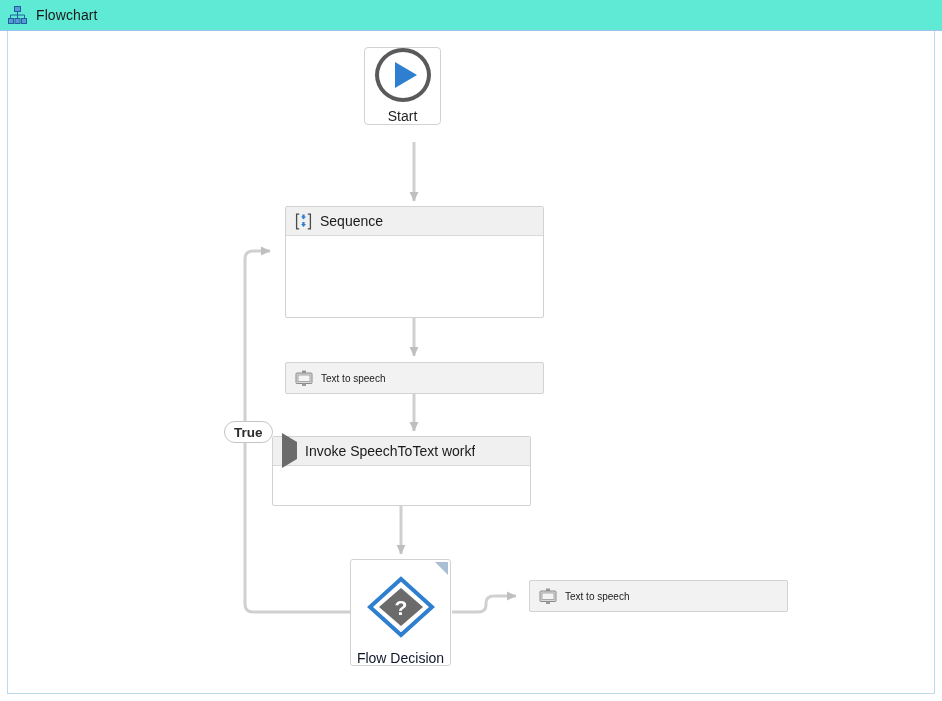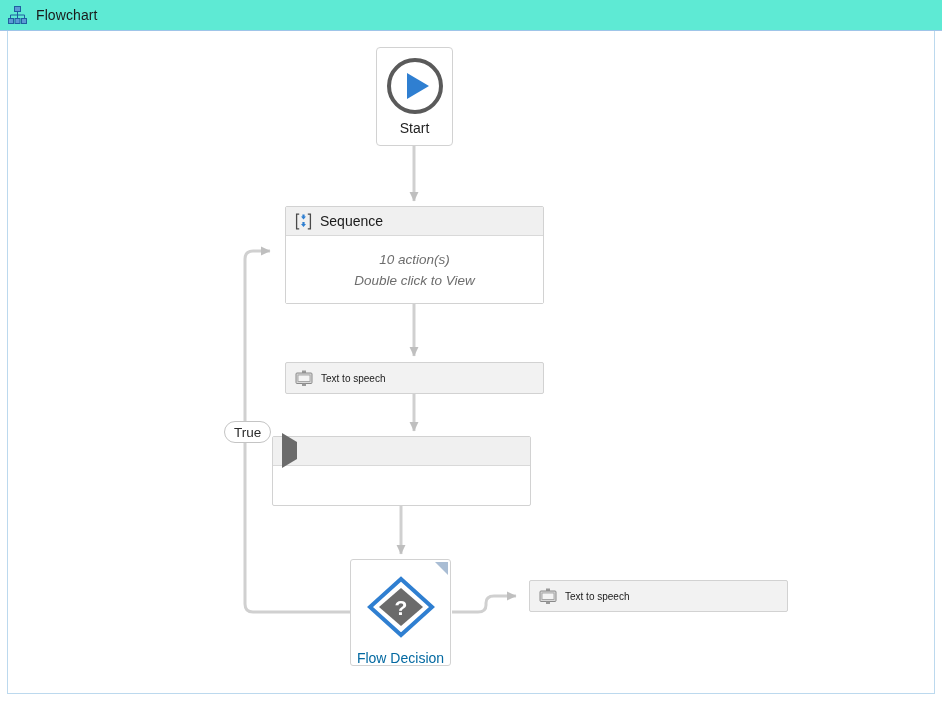--- a/index.html
+++ b/index.html
@@ -167,21 +167,21 @@
     display: flex;
     flex-direction: column;
     align-items: center;
     justify-content: flex-start;
     border-radius: 3px;
     padding-top: 16px;
     box-sizing: border-box;
   }
   .decision-label {
     font-size: 14px;
-    color: #0369a1;
+    color: #0f172a;
     margin-top: 8px;
   }
   .corner-tri {
     position: absolute;
     top: 2px;
     right: 2px;
     width: 0; height: 0;
     border-top: 13px solid #a9bdd4;
     border-left: 13px solid transparent;
   }
@@ -235,61 +235,58 @@
 
       <path d="M406,363 L406,400" stroke="#d0d0d0" stroke-width="3" fill="none" marker-end="url(#arrow)"></path>
 
       <path d="M393,475 L393,523" stroke="#d0d0d0" stroke-width="3" fill="none" marker-end="url(#arrow)"></path>
 
       <path d="M342,581 L245,581 Q237,581 237,573 L237,228 Q237,220 245,220 L262,220" stroke="#d0d0d0" stroke-width="3" fill="none" marker-end="url(#arrow)"></path>
 
       <path d="M444,581 L470,581 Q478,581 478,574 L478,572 Q478,565 486,565 L508,565" stroke="#d0d0d0" stroke-width="3" fill="none" marker-end="url(#arrow)"></path>
     </svg>
 
-    <div class="node terminal-node" style="left:368px; top:16px; width:77px; height:99px;">
+    <div class="node terminal-node" style="left:356px; top:16px; width:77px; height:78px;">
       <div class="circle">
         <div class="play-tri"></div>
       </div>
       <div class="terminal-label">Start</div>
     </div>
 
-    <div class="node activity" style="left:277px; top:175px; width:259px; height:98px;">
+    <div class="node activity" style="left:277px; top:175px; width:259px; height:112px;">
       <div class="hdr">
         <span>
           <svg class="ico seq-ico" viewBox="0 0 17 17">
             <path d="M4.2,1.2 L1.6,1.2 L1.6,15.8 L4.2,15.8 M12.8,1.2 L15.4,1.2 L15.4,15.8 L12.8,15.8" stroke="#4a4a4a" stroke-width="1.3" fill="none"></path>
             <path d="M8.5,1.6 L11,4.6 L9.6,4.6 L9.6,6.6 L7.4,6.6 L7.4,4.6 L6,4.6 z" fill="#2f7fd1" transform="rotate(180 8.5 4.1)"></path>
             <path d="M8.5,9.0 L11,12.0 L9.6,12.0 L9.6,14.0 L7.4,14.0 L7.4,12.0 L6,12.0 z" fill="#2f7fd1" transform="rotate(180 8.5 11.5)"></path>
           </svg>
         </span>
         <span class="hdr-label">Sequence</span>
       </div>
-      <div class="body">
-        <div class="body-line">10 action(s)</div>
-        <div class="body-line">Double click to View</div>
-      </div>
     </div>
 
     <div class="node single-row" style="left:277px; top:331px; width:259px; height:32px;">
       <span>
         <svg class="ico tts-ico" viewBox="0 0 18 17">
           <rect x="7" y="0.5" width="4" height="2.5" fill="#9a9a9a"></rect>
           <rect x="1" y="3" width="16" height="10.5" rx="1" fill="#d9d9d9" stroke="#8a8a8a" stroke-width="1"></rect>
           <rect x="3" y="5" width="12" height="6.5" fill="#f4f4f4" stroke="#9a9a9a" stroke-width="0.8"></rect>
           <rect x="7" y="13.5" width="4" height="2.5" fill="#9a9a9a"></rect>
         </svg>
       </span>
       <span class="hdr-label">Text to speech</span>
     </div>
 
     <div class="node activity" style="left:264px; top:405px; width:259px; height:70px;">
       <div class="hdr">
         <span>
           <span class="invoke-tri"></span>
         </span>
+        <span class="hdr-label">Invoke SpeechToText workf</span>
       </div>
     </div>
 
     <div class="node decision-node" style="left:342px; top:528px; width:101px; height:107px;">
       <span class="corner-tri"></span>
       <span>
         <svg width="68" height="62" viewBox="0 0 68 62">
           <polygon points="34,3 65,31 34,59 3,31" fill="#ffffff" stroke="#2f7fd1" stroke-width="4"></polygon>
           <polygon points="34,12 56,31 34,50 12,31" fill="#6b6b6b"></polygon>
           <text x="34" y="39" font-family="Liberation Sans, sans-serif" font-size="21" font-weight="bold" fill="#ffffff" text-anchor="middle">?</text>
@@ -303,16 +300,16 @@
         <svg class="ico tts-ico" viewBox="0 0 18 17">
           <rect x="7" y="0.5" width="4" height="2.5" fill="#9a9a9a"></rect>
           <rect x="1" y="3" width="16" height="10.5" rx="1" fill="#d9d9d9" stroke="#8a8a8a" stroke-width="1"></rect>
           <rect x="3" y="5" width="12" height="6.5" fill="#f4f4f4" stroke="#9a9a9a" stroke-width="0.8"></rect>
           <rect x="7" y="13.5" width="4" height="2.5" fill="#9a9a9a"></rect>
         </svg>
       </span>
       <span class="hdr-label">Text to speech</span>
     </div>
 
-    <div class="edge-pill" style="left:216px; top:390px;">True</div>
+    <div class="edge-pill" style="left:216px; top:390px;font-weight:bold;">True</div>
 
   </div>
 </div>
 
 </body></html>

